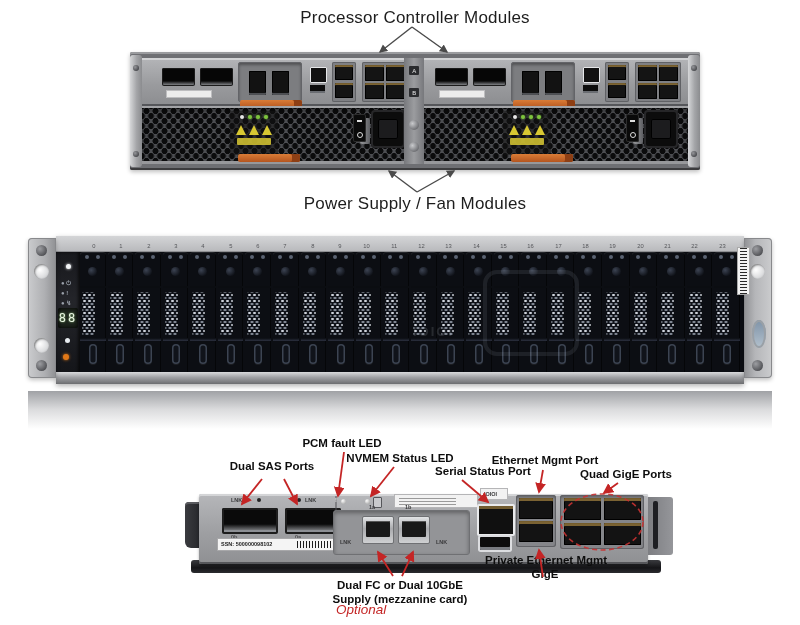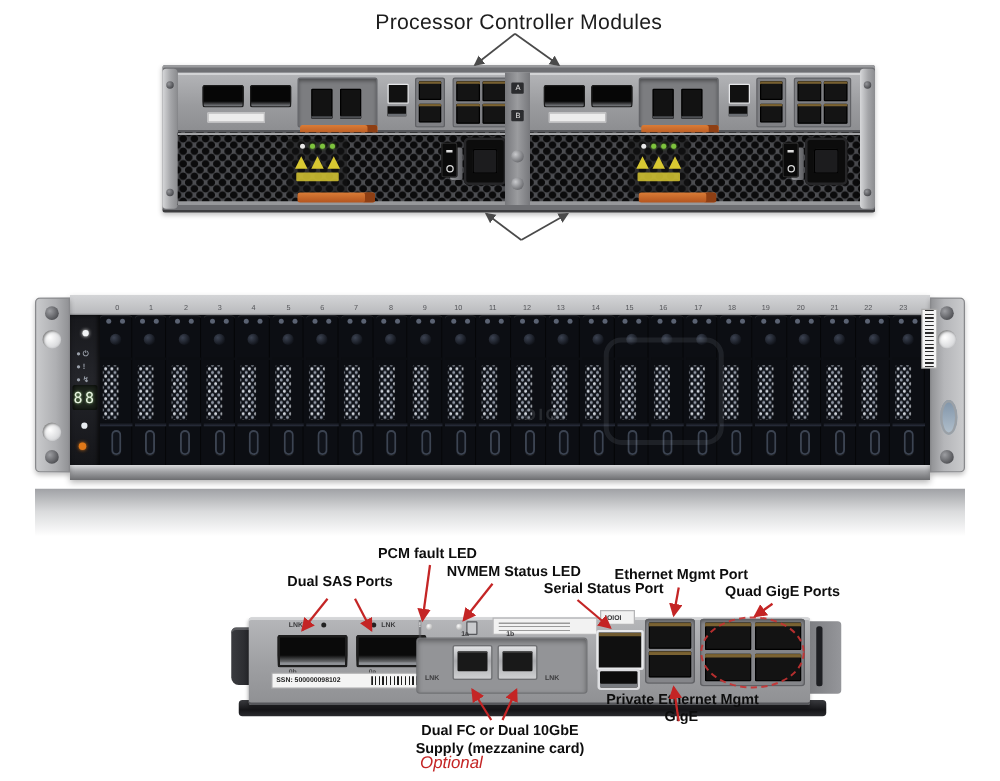--- a/index.html
+++ b/index.html
@@ -308,20 +308,21 @@
         <i style="bottom:10px;"></i>
       </div>
   </div>
   <div id="rear-divider" class="abs">
     <div class="dv-badge" style="top:8px;"><span>A</span></div>
     <div class="dv-badge" style="top:30px;"><span>B</span></div>
     <div class="dv-screw" style="top:62px;"></div>
     <div class="dv-screw" style="top:84px;"></div>
   </div>
 
+  <div class="diagram-title" style="left:255px;top:194px;width:320px;">Power Supply / Fan Modules</div>
 
   <div id="shelf" class="abs">
     <div id="shelf-body">
       <div class="topstrip">
         <div id="bay-nums">
             <div class="bay-num"><span>0</span></div>
             <div class="bay-num"><span>1</span></div>
             <div class="bay-num"><span>2</span></div>
             <div class="bay-num"><span>3</span></div>
             <div class="bay-num"><span>4</span></div>
@@ -569,21 +570,21 @@
       <div class="cu-rj" style="left:4px;top:28px;width:37px;height:22px;"></div>
       <div class="cu-rj" style="left:44px;top:28px;width:37px;height:22px;"></div>
     </div>
     <div class="cu-right">
         <i></i>
       </div>
   </div>
 
   <div class="callout" style="left:212px;top:460px;width:120px;">Dual SAS Ports</div>
   <div class="callout" style="left:292px;top:437px;width:100px;">PCM fault LED</div>
-  <div class="callout" style="left:345px;top:452px;width:110px;margin-left:11px;">NVMEM Status LED</div>
+  <div class="callout" style="left:345px;top:452px;width:110px;">NVMEM Status LED</div>
   <div class="callout" style="left:423px;top:465px;width:120px;">Serial Status Port</div>
   <div class="callout" style="left:490px;top:454px;width:110px;">Ethernet Mgmt Port</div>
   <div class="callout" style="left:571px;top:468px;width:110px;">Quad GigE Ports</div>
   <div class="callout" style="left:330px;top:579px;width:140px;">
     <span>Dual FC or Dual 10GbE</span><br>
     <span>Supply (mezzanine card)</span>
   </div>
   <div class="optional" style="left:336px;top:602px;">Optional</div>
   <div class="callout" style="left:485px;top:554px;width:120px;">
     <span>Private Ethernet Mgmt</span><br>

